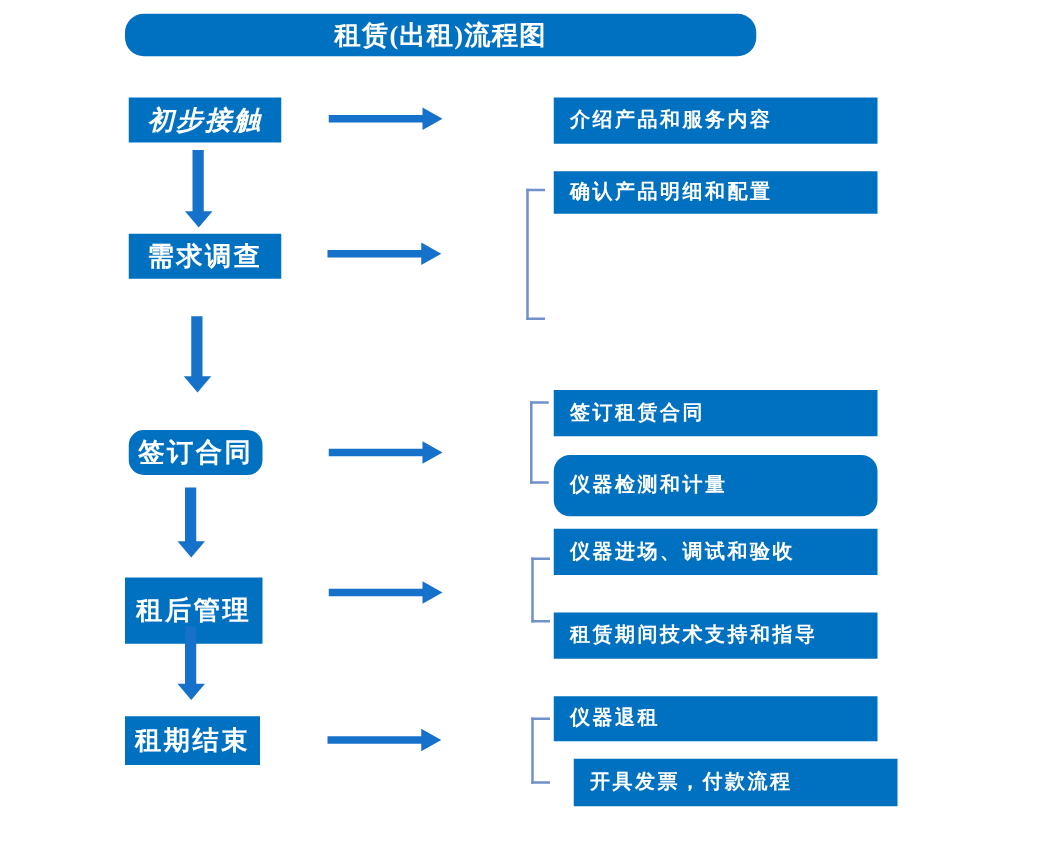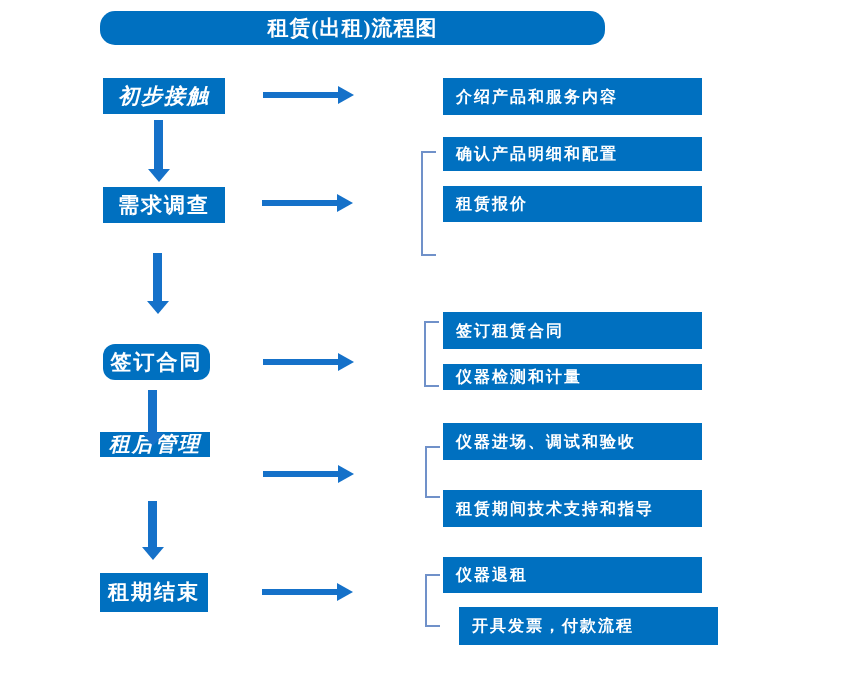--- a/index.html
+++ b/index.html
@@ -43,29 +43,29 @@
   .detail-box {
     left: 443px; width: 259px;
     padding-left: 13px;
     font-size: 16px;
     letter-spacing: 2px;
   }
   
   .step-0 { left: 103px; top: 78px;  width: 122px; height: 36px; font-style: italic; }
   .step-1 { left: 103px; top: 187px; width: 122px; height: 36px; }
   .step-2 { left: 103px; top: 344px; width: 107px; height: 36px; border-radius: 12px; }
-  .step-3 { left: 100px; top: 432px; width: 110px; height: 25px; font-style: italic; }
+  .step-3 { left: 100px; top: 462px; width: 110px; height: 53px; }
   .step-4 { left: 100px; top: 573px; width: 108px; height: 39px; text-align: center; }
   
   .d-0 { top: 78px;  height: 37px; }
   .d-1 { top: 137px; height: 34px; }
   .d-2 { top: 186px; height: 36px; }
   .d-3 { top: 243px; height: 37px; }
   .d-4 { top: 312px; height: 37px; }
-  .d-5 { top: 364px; height: 26px; }
+  .d-5 { top: 364px; height: 49px; border-radius: 13px; }
   .d-6 { top: 423px; height: 37px; }
   .d-7 { top: 490px; height: 37px; }
   .d-8 { top: 557px; height: 36px; }
   .d-9 { top: 607px; height: 38px; margin-left: 16px; }
   
   .arrow-right { position: absolute; width: 91px; height: 18px; }
   .arrow-right .shaft {
     position: absolute; left: 0; right: 15px; top: 6px; height: 6px;
     background: var(--arrow-blue);
   }
@@ -160,21 +160,20 @@
     <div class="head"></div>
   </div>
 
   <div class="bracket b-0"></div>
   <div class="bracket b-1"></div>
   <div class="bracket b-2"></div>
   <div class="bracket b-3"></div>
 
   <div class="box detail-box d-0">介绍产品和服务内容</div>
   <div class="box detail-box d-1">确认产品明细和配置</div>
-  <div class="box detail-box d-2">租赁报价</div>
   <div class="box detail-box d-4">签订租赁合同</div>
   <div class="box detail-box d-5">仪器检测和计量</div>
   <div class="box detail-box d-6">仪器进场、调试和验收</div>
   <div class="box detail-box d-7">租赁期间技术支持和指导</div>
   <div class="box detail-box d-8">仪器退租</div>
   <div class="box detail-box d-9">开具发票，付款流程</div>
 
 </div>
 
 </body></html>

